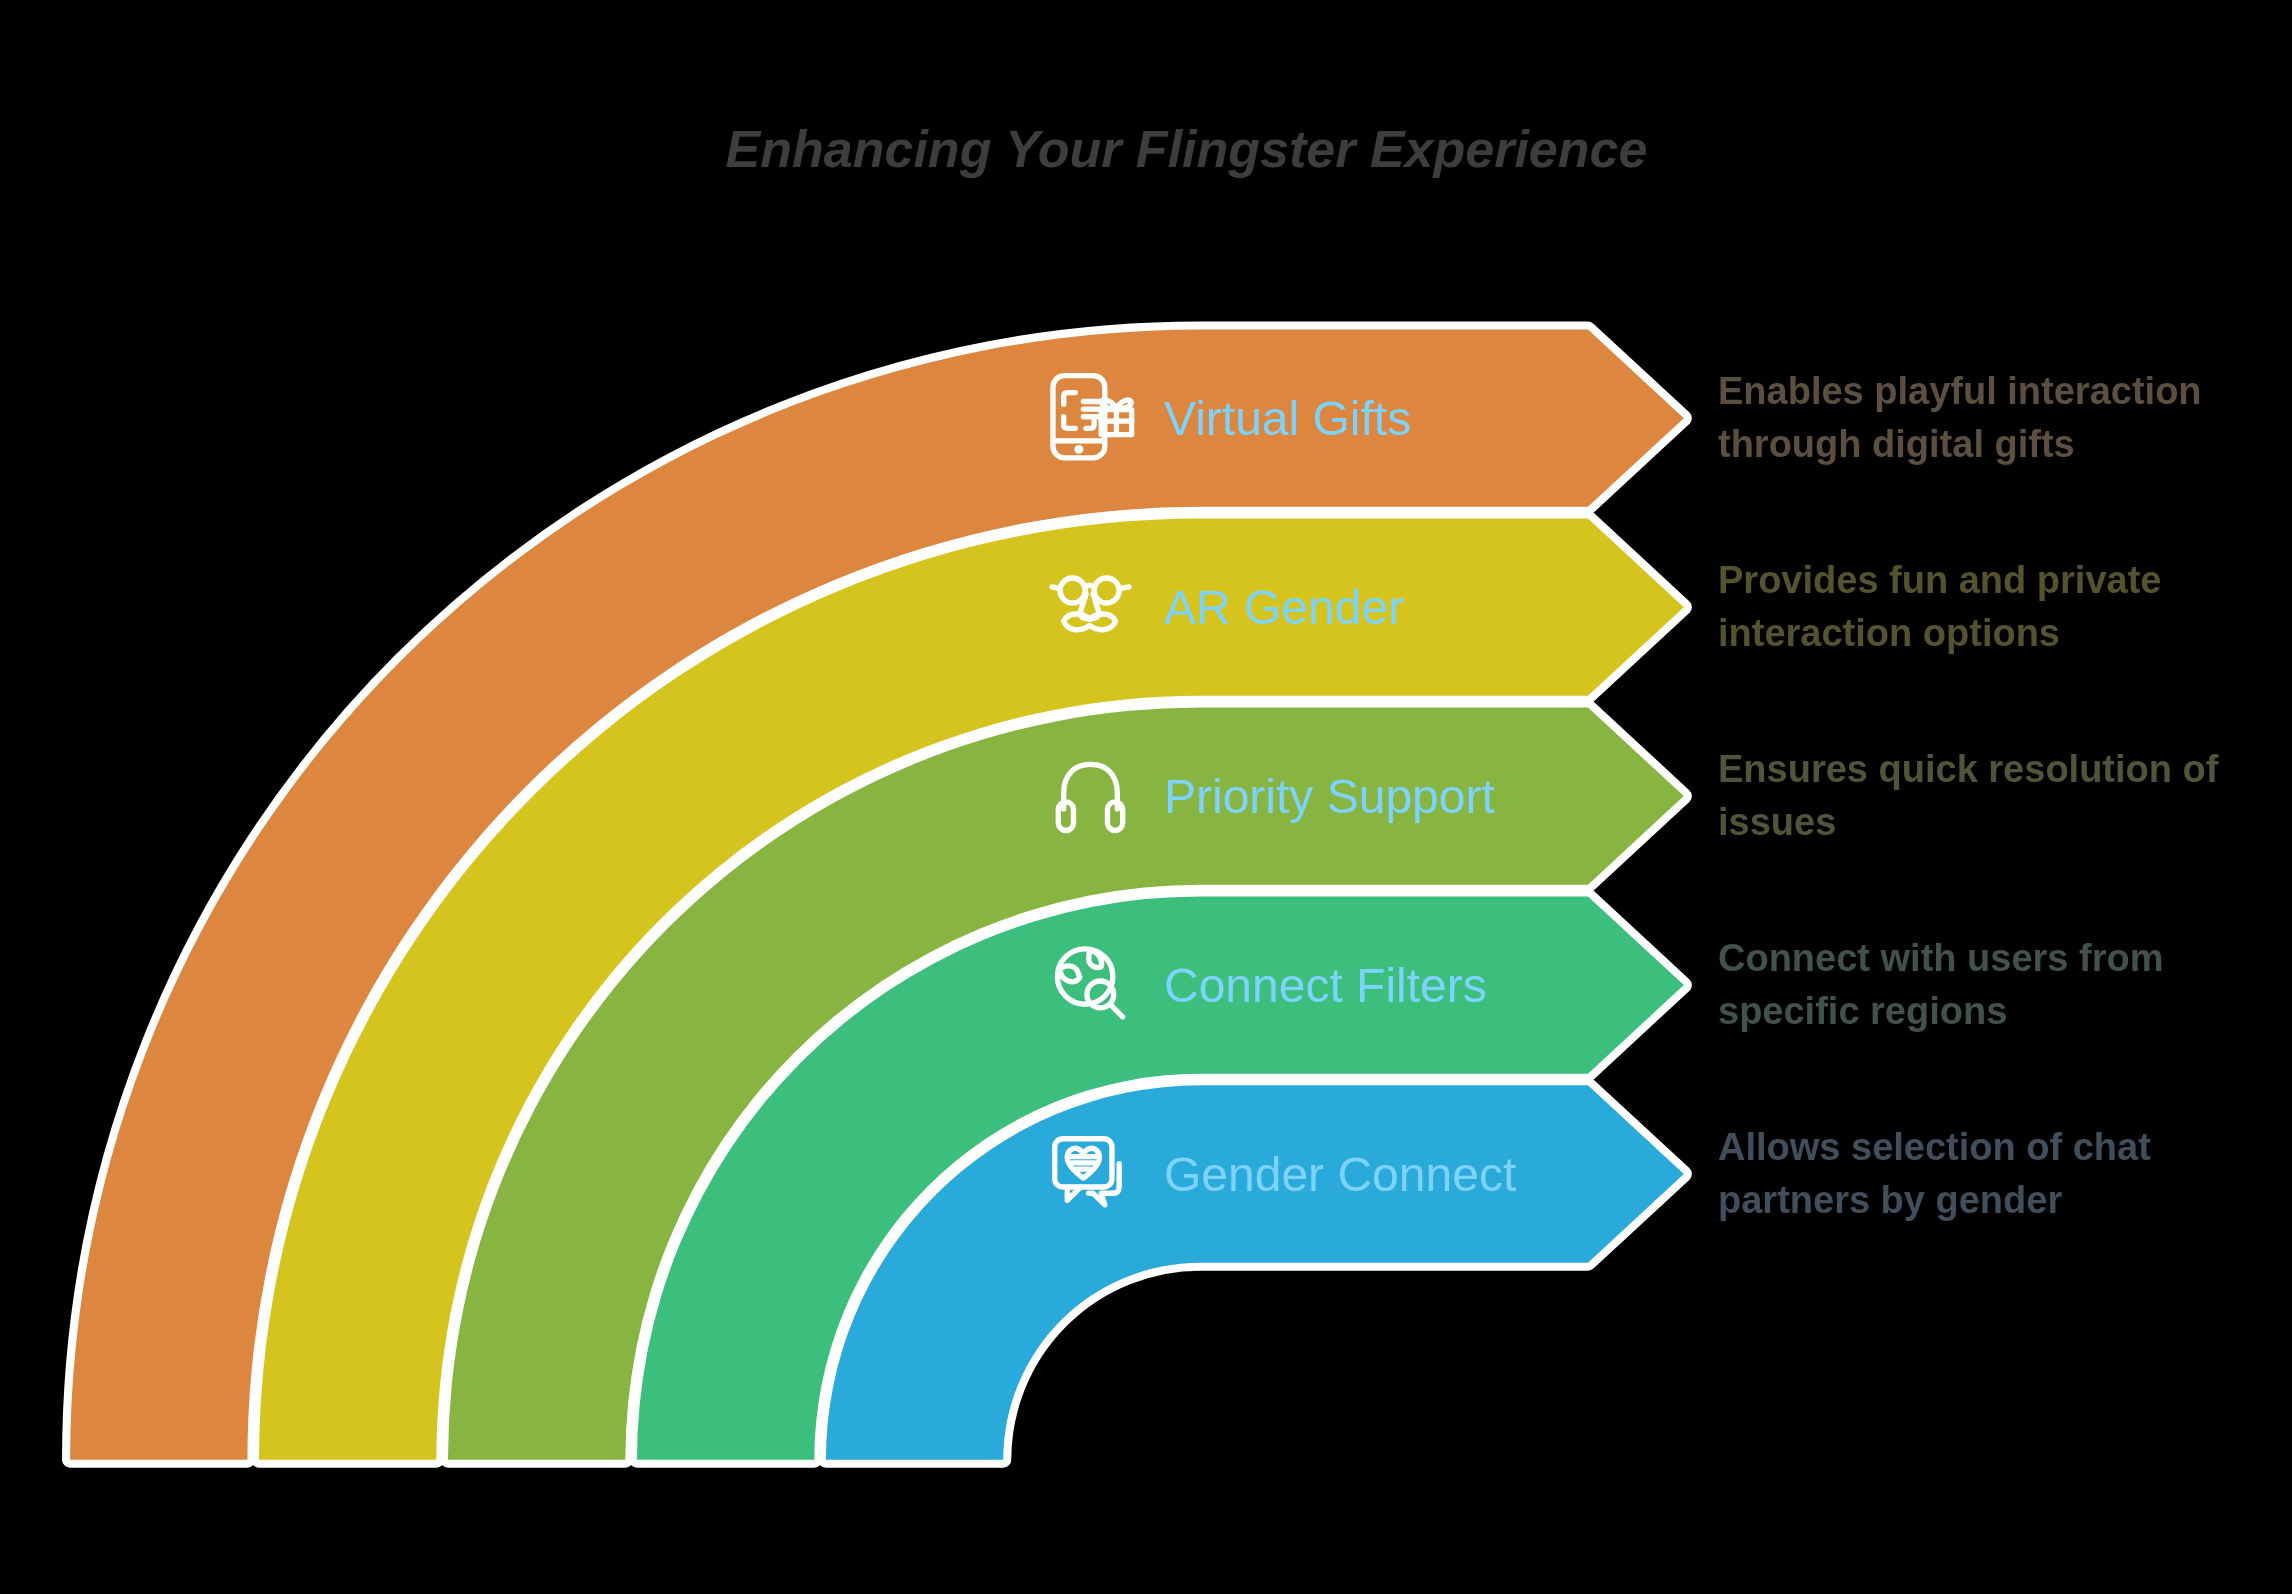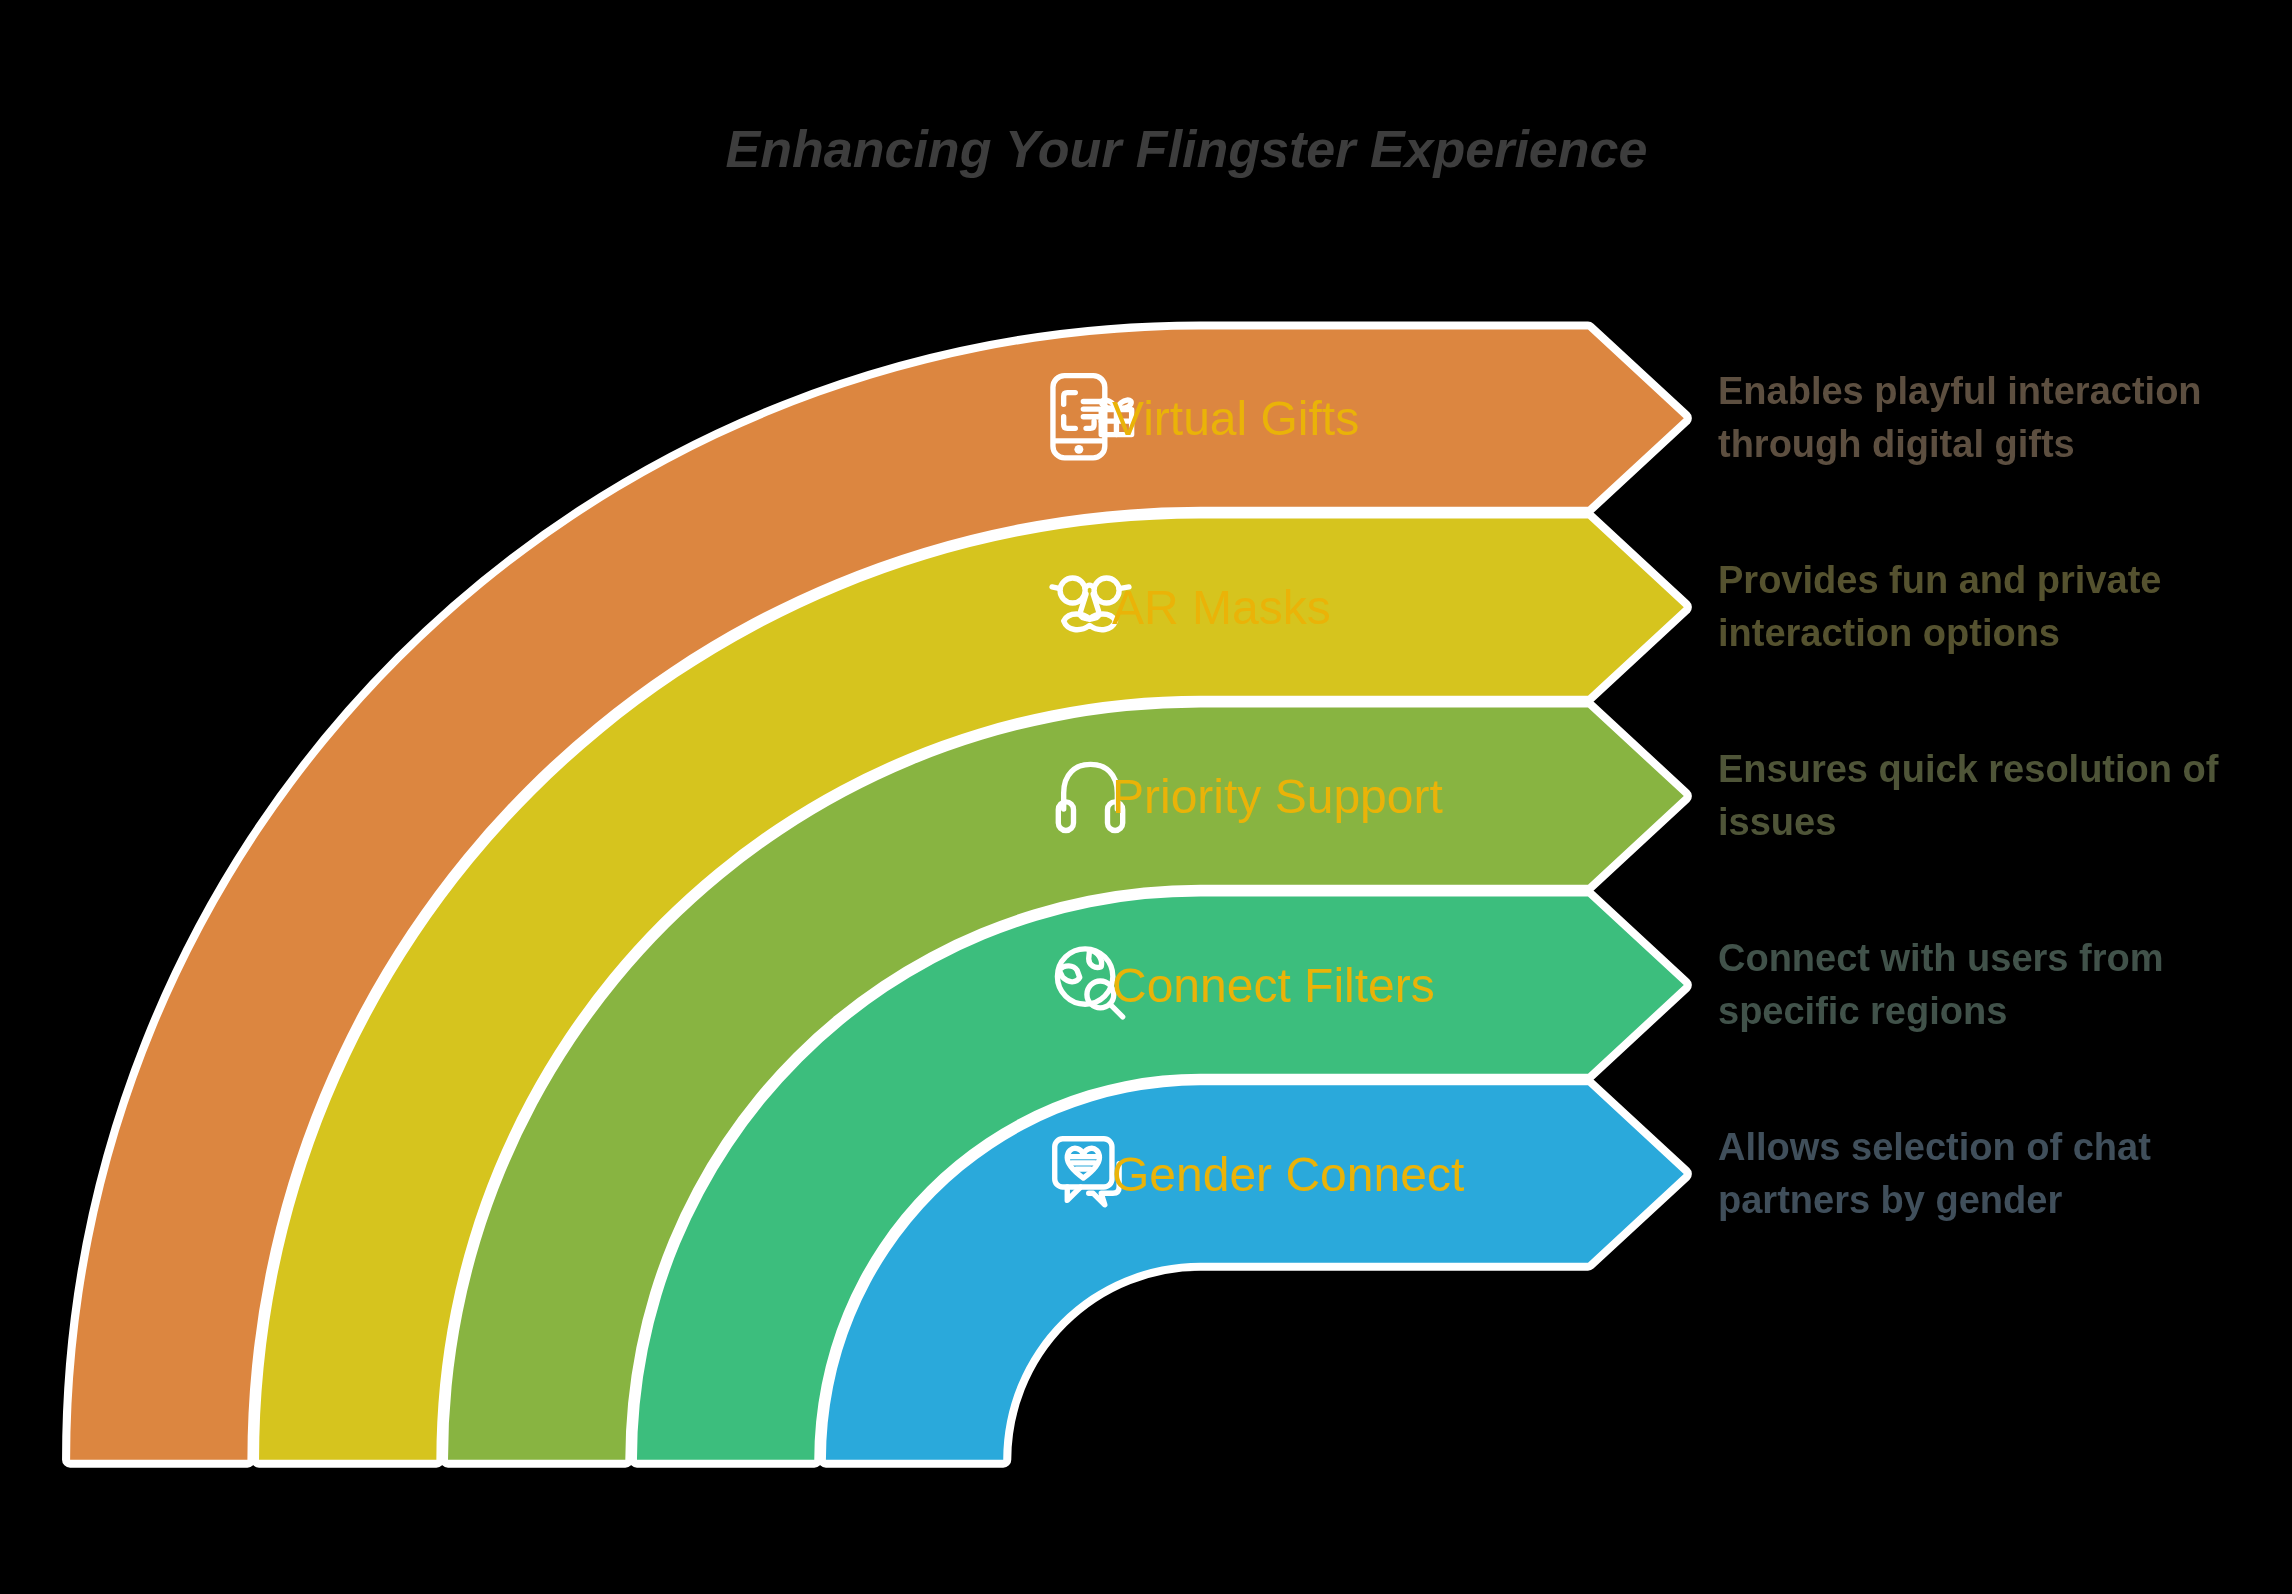--- a/index.html
+++ b/index.html
@@ -14,23 +14,23 @@
     position:absolute;
     left:85px;top:119px;width:2203px;
     text-align:center;
     font-size:52px;font-weight:700;
     letter-spacing:0px;
     font-style:italic;
   }
   #rainbow{position:absolute;left:0;top:0;}
   .band-label{
     position:absolute;
-    left:1112px;
+    left:1164px;
     height:93px;line-height:93px;
-    color:#eab308;
+    color:#7dd3fc;
     font-size:48px;font-weight:500;
     white-space:nowrap;
   }
   .band-desc{
     position:absolute;
     left:1718px;width:591px;
     font-size:38px;font-weight:700;
     line-height:53px;
     white-space:nowrap;
   }
@@ -89,21 +89,21 @@
 <div class="band-icon" style="top:561px">
   <svg viewBox="0 0 104 104">
     <circle class="ic" cx="32" cy="33" r="14"></circle>
     <circle class="ic" cx="70" cy="33" r="14"></circle>
     <path class="ic" d="M46 30 Q51 24 56 30"></path>
     <path class="ic" d="M18 31 L9 29 M84 31 L95 29"></path>
     <path class="ic" d="M47 37 L41 56 Q39 63 46 64 Q51 66 56 64 Q63 63 61 56 L55 37"></path>
     <path class="ic" d="M22 67 C28 56 44 58 51 65 C58 58 74 56 80 67 C76 78 62 80 51 72 C40 80 26 78 22 67 Z"></path>
   </svg>
 </div>
-<div class="band-label" style="top:561px">AR Masks</div>
+<div class="band-label" style="top:561px">AR Gender</div>
 <div class="band-desc" style="top: 554px; color: rgb(85, 82, 47);">
   <div>Provides fun and private</div>
   <div>interaction options</div>
 </div>
 
 <div class="band-icon" style="top:750px">
   <svg viewBox="0 0 104 104">
     <path class="ic" d="M22 66 V48 C22 27 35 16 52 16 C69 16 82 27 82 48 V66"></path>
     <rect class="ic" x="16" y="58" width="17" height="32" rx="8.5"></rect>
     <rect class="ic" x="71" y="58" width="17" height="32" rx="8.5"></rect>

